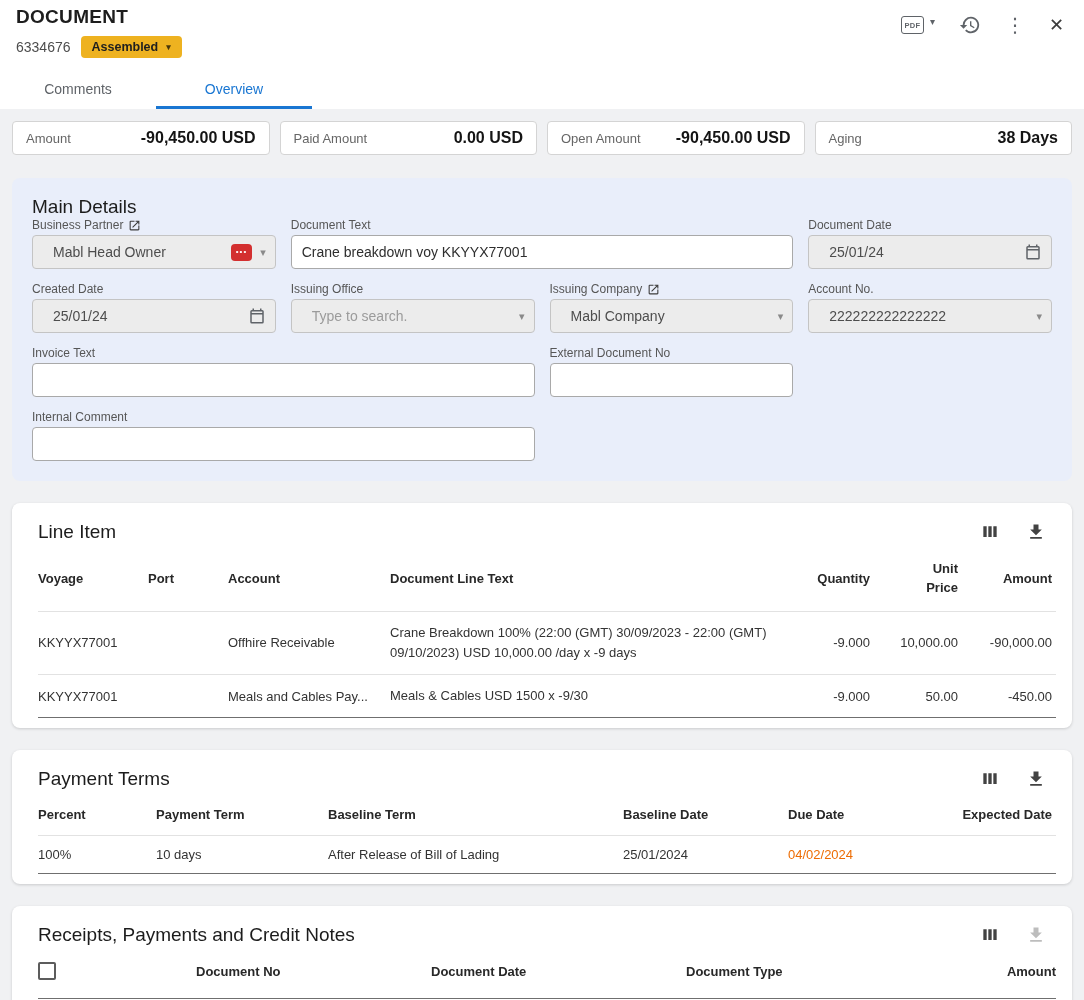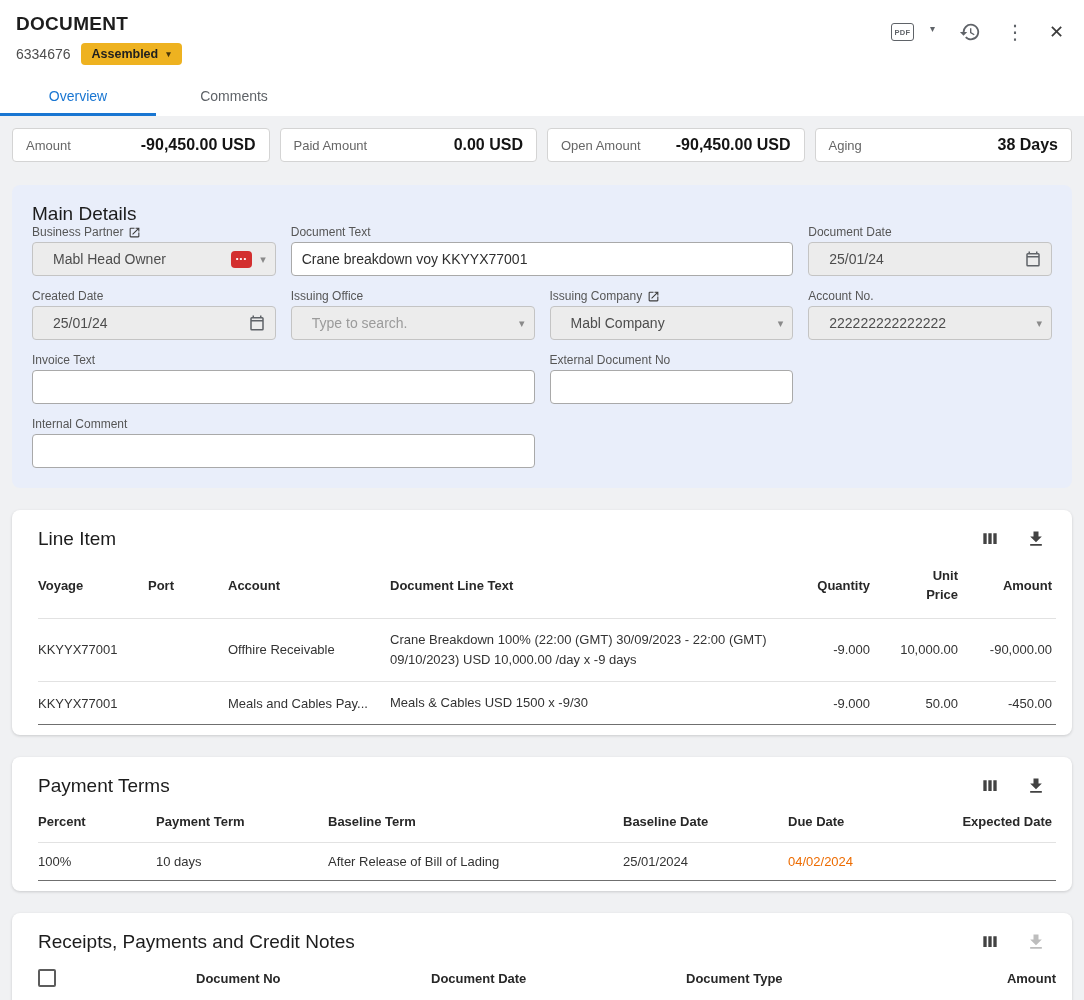--- a/index.html
+++ b/index.html
@@ -1,27 +1,27 @@
 <!DOCTYPE html>
 <html><head>
 <meta charset="utf-8">
 <style>
   * { margin:0; padding:0; box-sizing:border-box; }
   html,body { width:1084px; height:1000px; overflow:hidden; }
   body { font-family:"Liberation Sans", sans-serif; background:#ffffff; color:#212121; }
 
   
-  .topbar { display:flex; justify-content:space-between; align-items:flex-start; padding:13px 20px 0 16px; background:#fff; }
+  .topbar { display:flex; justify-content:space-between; align-items:flex-start; padding:6px 20px 0 16px; background:#fff; }
   .page-title { font-size:19px; font-weight:700; letter-spacing:.3px; color:#1d1d1d; }
   .subrow { display:flex; align-items:center; gap:10px; margin-top:8px; }
   .doc-number { font-size:14px; color:#4d4d4d; }
   .badge { background:#eeb220; border-radius:4px; padding:4px 11px; font-size:12.5px; font-weight:700; color:#1f1f1f; display:flex; align-items:center; gap:8px; cursor:pointer; }
   .badge .caret { font-size:9px; color:rgba(0,0,0,.7); }
   .top-actions { display:flex; align-items:center; gap:24px; padding-top:8px; color:#5f6368; }
-  .icon-btn { display:flex; gap:16px; cursor:pointer; color:#5f6368; }
+  .icon-btn { display:flex; gap:6px; cursor:pointer; color:#5f6368; }
   .pdf-box { width:23px; height:18px; border:1.7px solid #5f6368; border-radius:3px; display:flex; align-items:center; justify-content:center; font-size:7.5px; font-weight:700; letter-spacing:.3px; }
   .pdf-caret { font-size:10px; color:#5f6368; }
   .kebab { font-size:20px; line-height:1; color:#5f6368; }
   .close { font-size:18px; color:#3c3c3c; }
 
   
   .tabs { display:flex; background:#fff; margin-top:12px; }
   .tab { width:156px; text-align:center; padding:11px 0 9px; font-size:14px; font-weight:500; color:#5f6368; cursor:pointer; border-bottom:3px solid transparent; }
   .tab.active { color:#1976d2; border-bottom-color:#1976d2; }
 
@@ -101,22 +101,22 @@
     <span class="icon-btn">
       <span class="kebab">⋮</span>
     </span>
     <span class="icon-btn">
       <span class="close">✕</span>
     </span>
   </div>
 </header>
 
 <nav class="tabs">
+  <div class="tab">Comments</div>
   <div class="tab active">Overview</div>
-  <div class="tab">Comments</div>
 </nav>
 
 <div class="content">
 
   <div class="summary-row">
     <div class="summary-card">
       <span class="summary-label">Amount</span>
       <span class="summary-value">-90,450.00 USD</span>
     </div>
     <div class="summary-card">

